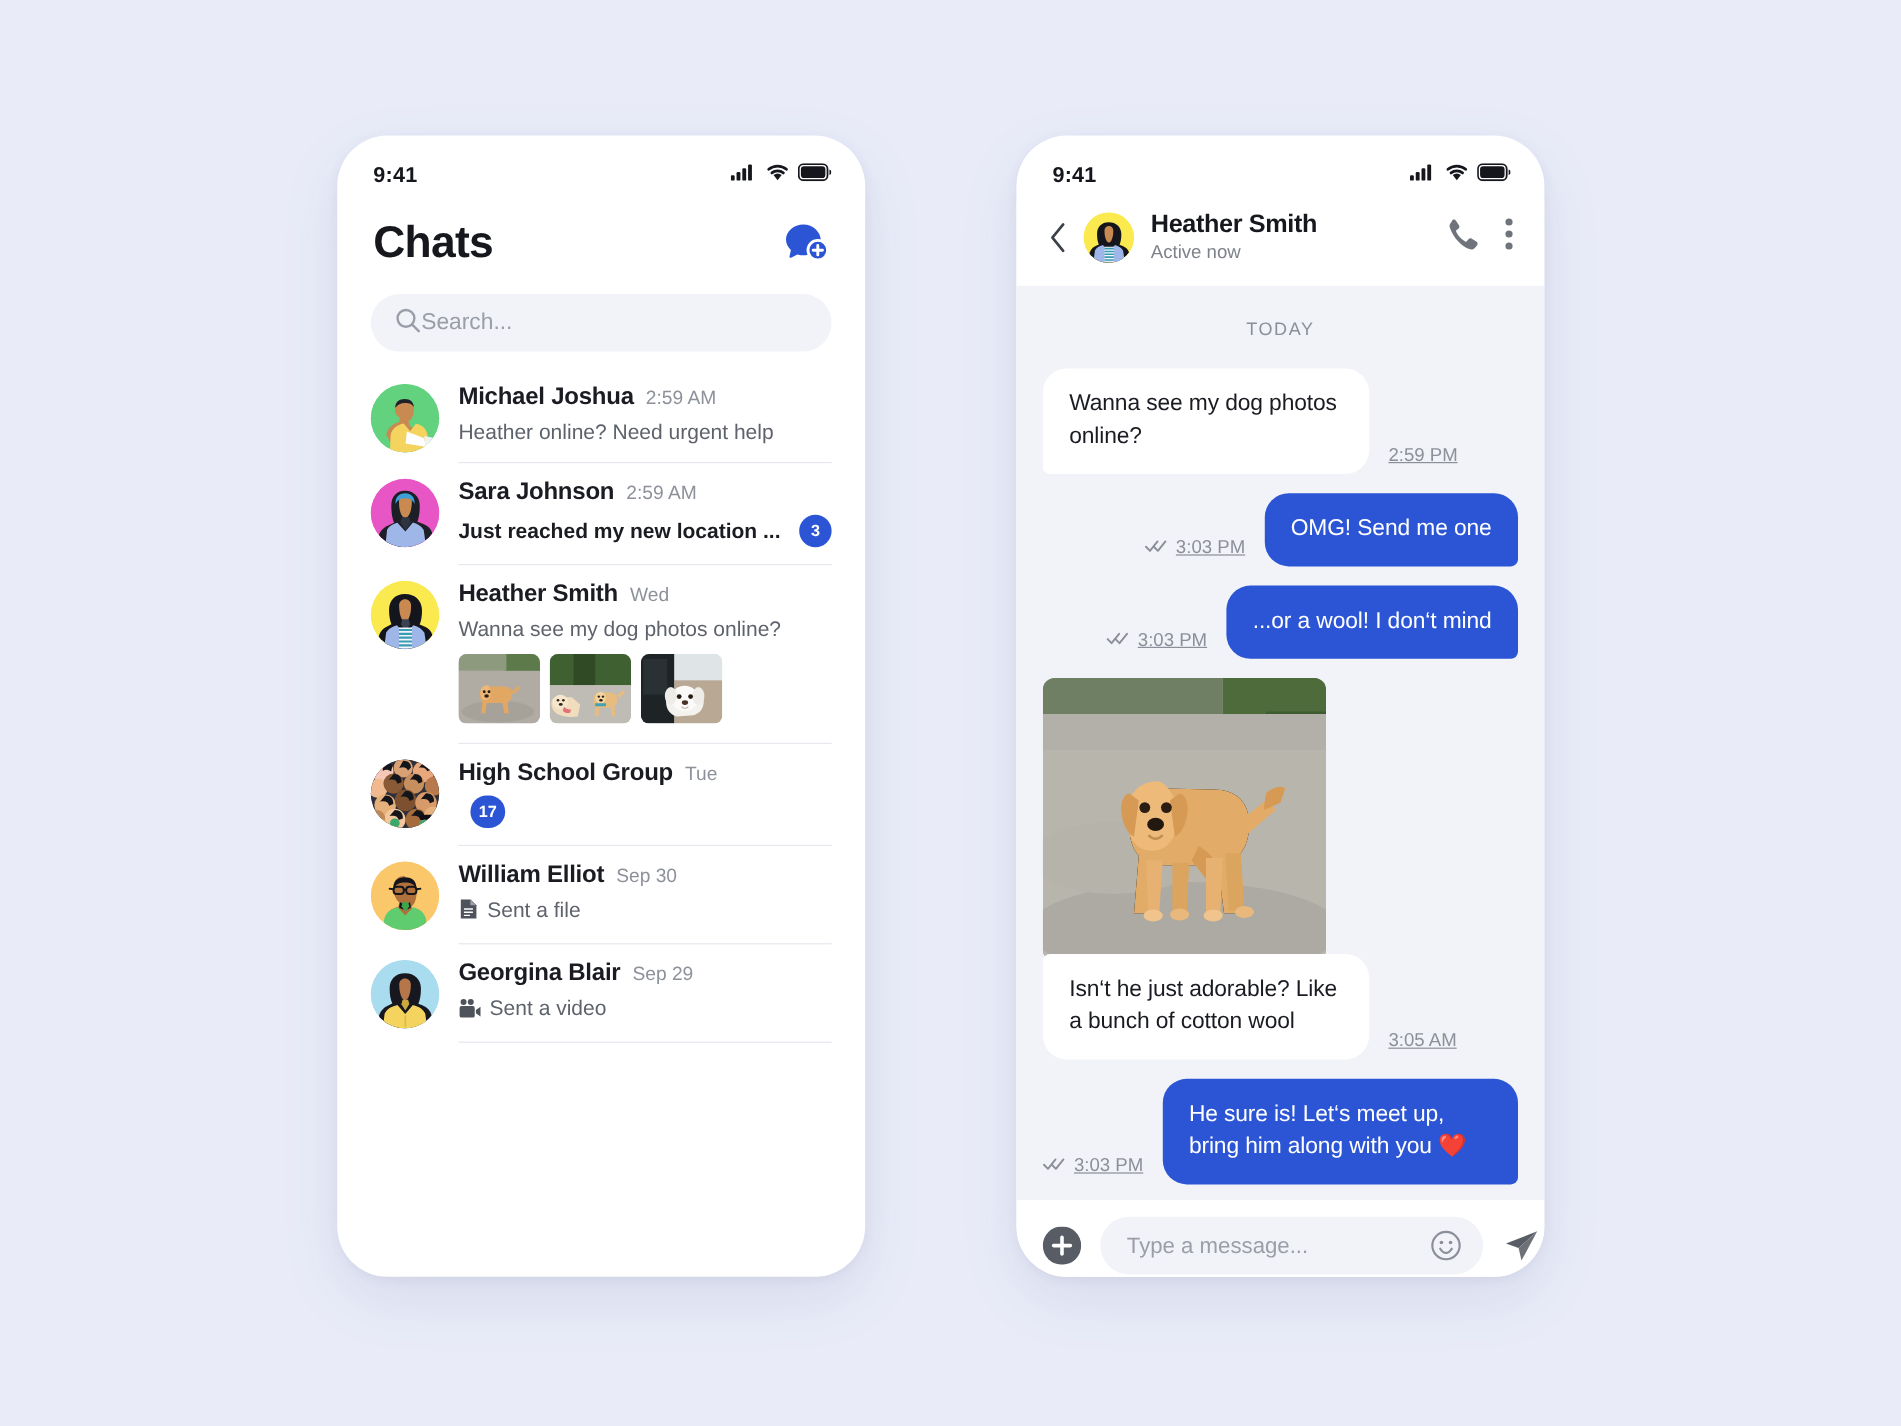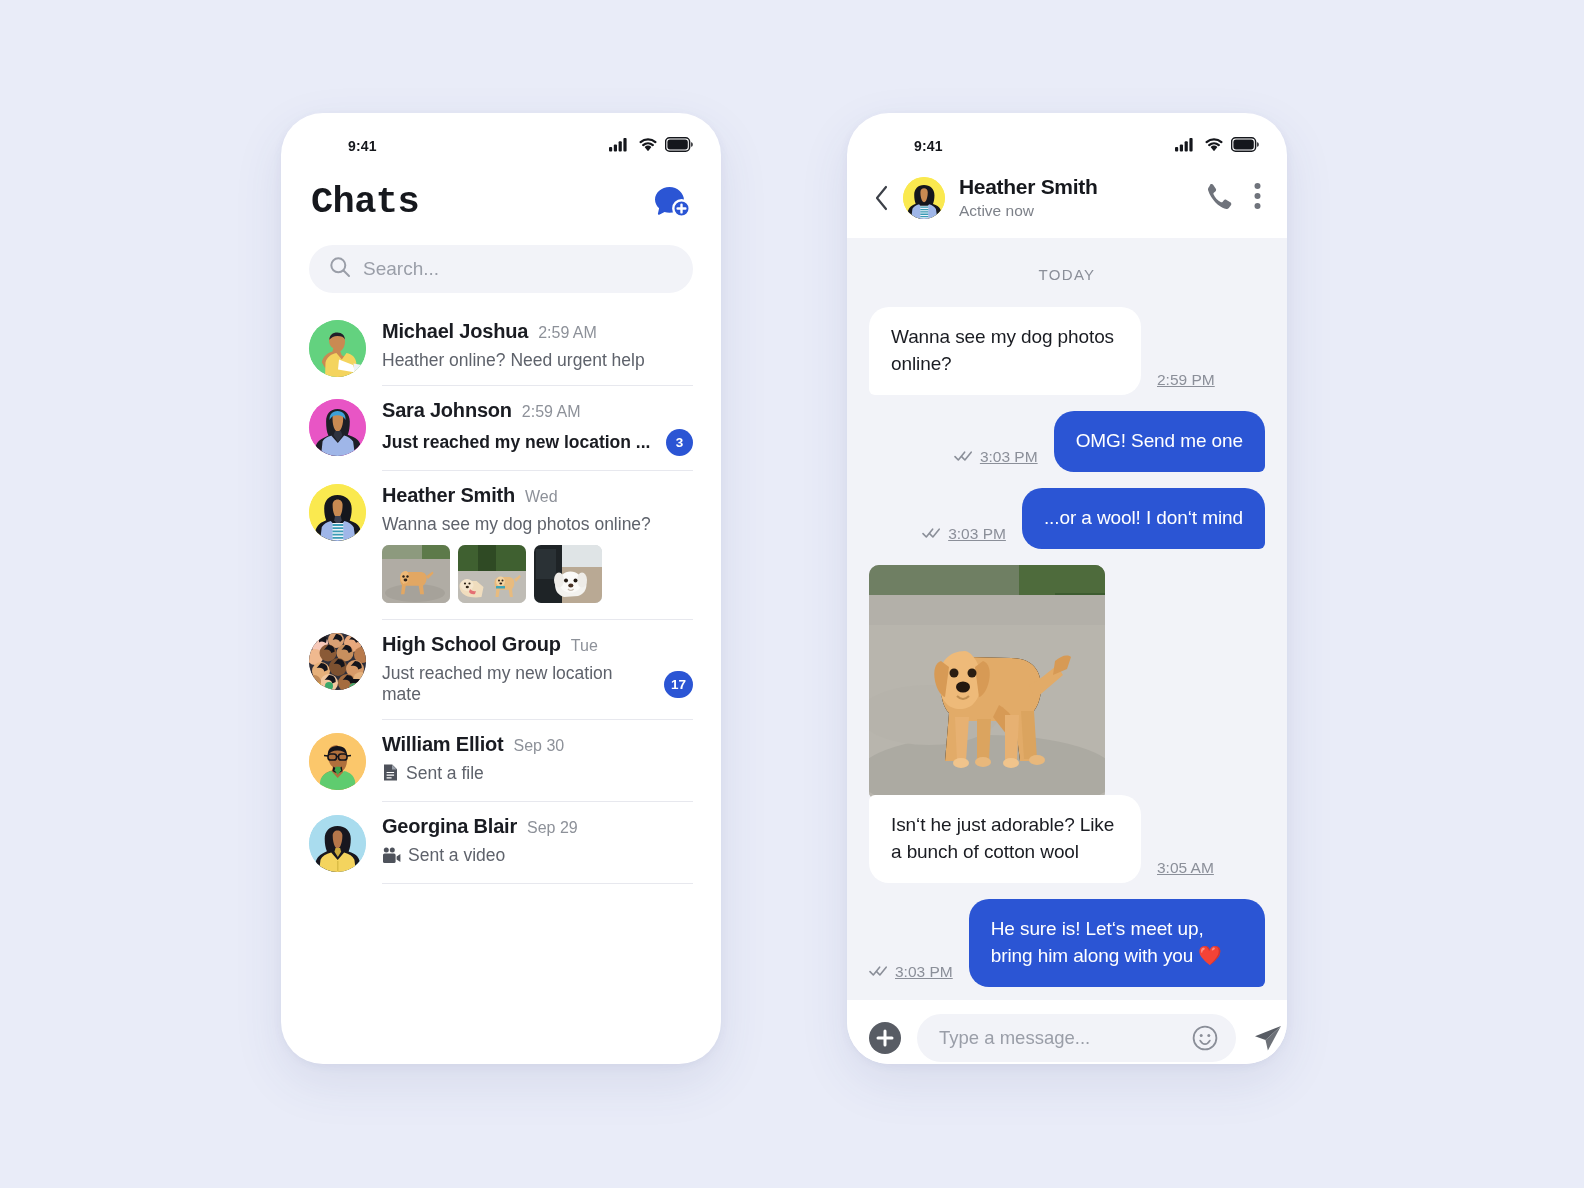--- a/index.html
+++ b/index.html
@@ -20,36 +20,36 @@
     box-shadow: 0 18px 50px rgba(60,70,130,.10), 0 2px 10px rgba(60,70,130,.06);
   }
   #phone-left  { left: 281px; top: 113px; width: 440px; height: 951px; }
   #phone-right { left: 847px; top: 113px; width: 440px; height: 951px; }
 
   
   .statusbar {
     height: 56px; display: flex; align-items: center;
     justify-content: space-between; padding: 10px 28px 0 30px;
   }
-  .status-time { font-size: 14px; font-weight: 700; color: #15171c; letter-spacing: .2px; margin-left: 37px; }
+  .status-time { font-size: 18px; font-weight: 700; color: #15171c; letter-spacing: .2px; }
   .status-icons { display: flex; align-items: center; gap: 7px; }
   .si { display: block; }
 
   
   .chats-head {
     display: flex; align-items: center; justify-content: space-between;
     padding: 12px 30px 0 30px;
   }
-  .chats-title { font-size: 37px; font-weight: 700; color: #16181d; letter-spacing: -.6px; font-family: Liberation Mono, monospace; }
+  .chats-title { font-size: 37px; font-weight: 700; color: #16181d; letter-spacing: -.6px; }
   .newchat-btn { width: 40px; height: 34px; cursor: pointer; }
 
   .search-wrap { padding: 22px 28px 0 28px; }
   .search-box {
     height: 48px; background: #f2f3f8; border-radius: 24px;
-    display: flex; align-items: center; gap: 12px; padding: 0 20px;
+    display: flex; align-items: center; padding: 0 20px;
   }
   .search-box input {
     border: none; outline: none; background: transparent;
     font-family: "Liberation Sans", sans-serif;
     font-size: 19px; color: #52565f; width: 100%;
   }
   .search-box input::placeholder { color: #9a9ea8; }
 
   
   .chat-list { padding: 14px 0 0 0; }
@@ -357,21 +357,20 @@
             <circle cx="45" cy="55" r="5" fill="#4aa870"></circle>
             <circle cx="8" cy="54" r="5" fill="#e8b13a"></circle>
           </svg>
         </div>
         <div class="row-body">
           <div class="row-top">
             <span class="row-name">High School Group</span>
             <span class="row-time">Tue</span>
           </div>
           <div class="row-bottom">
-            <span class="row-msg">Just reached my new location mate</span>
             <span class="badge">17</span>
           </div>
         </div>
       </div>
 
       <div class="chat-row">
         <div class="avatar" style="background:#fbc76b">
           <svg width="57" height="57" viewBox="0 0 57 57">
             <circle cx="28.5" cy="28.5" r="28.5" fill="#fbc76b"></circle>
             <path d="M28.5 12c-6.3 0-9.7 3.8-9.7 9.6 0 5.7 2.1 10.3 5 12.4l-.8 3.6c-5.8 1.4-9.6 4.6-11 9.6A28.4 28.4 0 0 0 28.5 57c6.6 0 12.6-2.2 17.4-6-1.2-5.2-5-8.5-11-10l-.9-3.6c2.9-2.1 4.2-6.7 4.2-12.4 0-5.8-3.4-9.6-9.7-9.6Z" fill="#b0703c"></path>

